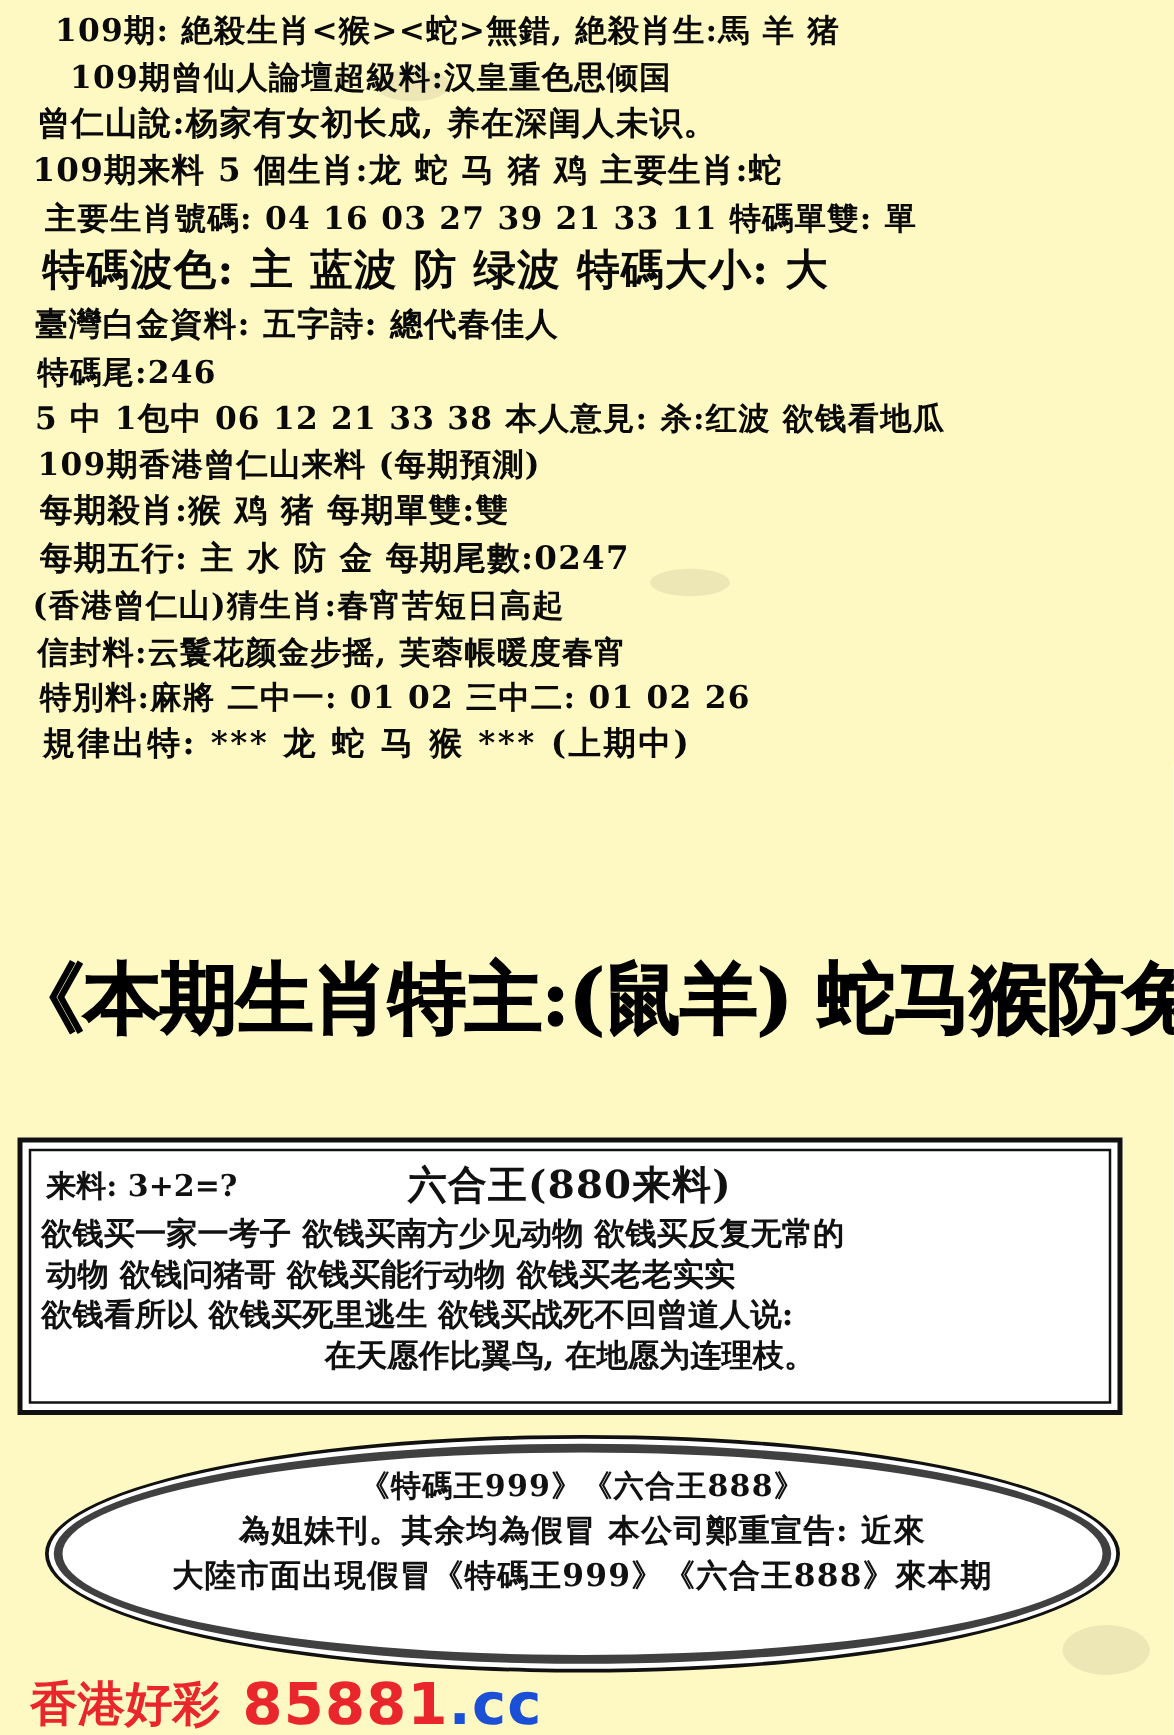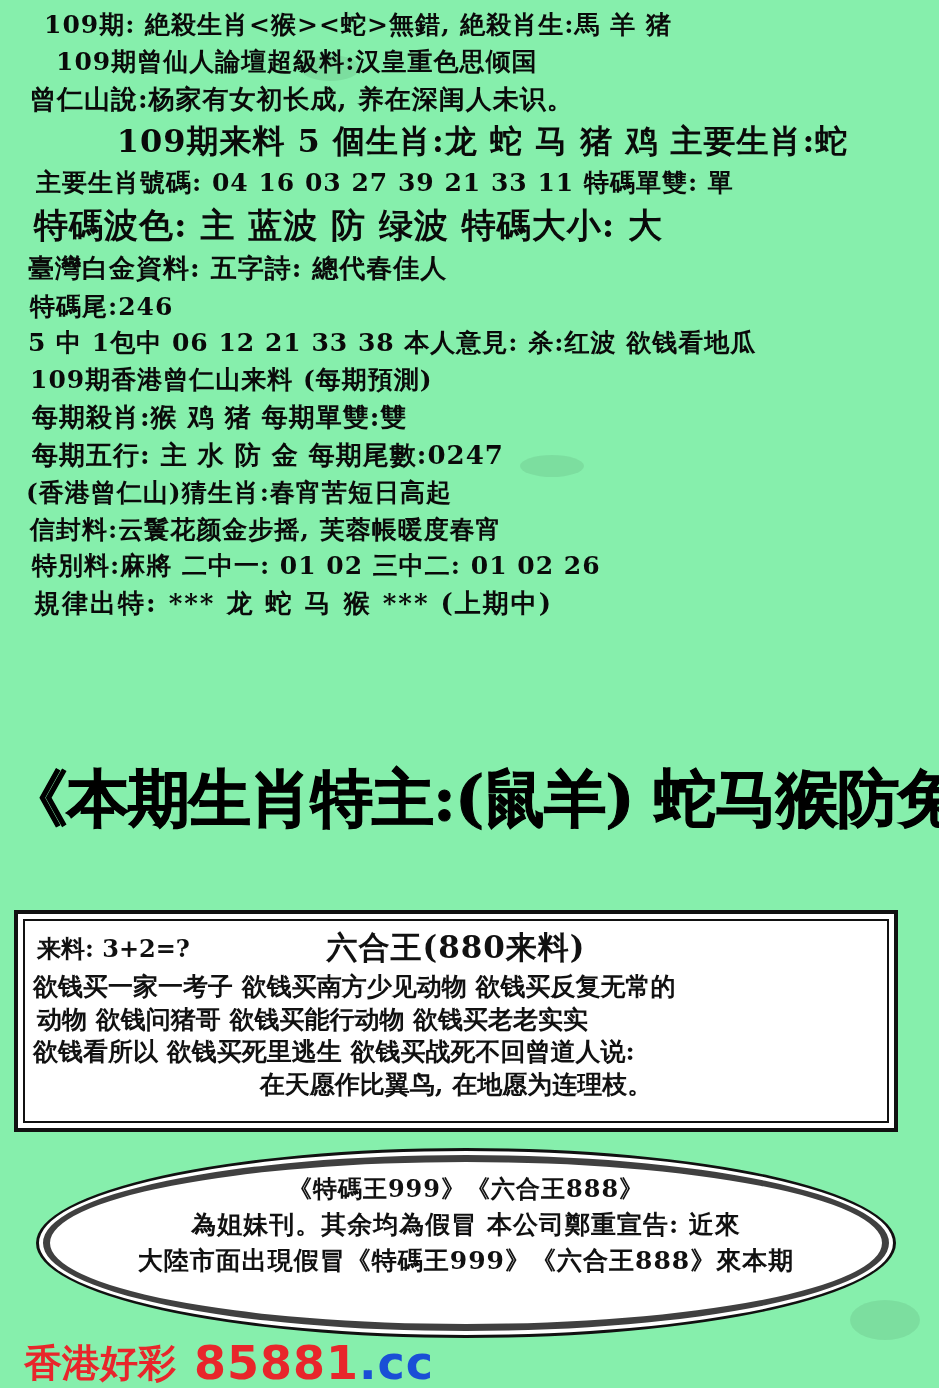--- a/index.html
+++ b/index.html
@@ -11,42 +11,42 @@
     width: 939px;
     height: 1388px;
     position: relative;
     overflow: hidden;
     font-family: "DejaVu Sans", sans-serif;
     color: #111;
   }
   .page {
     position: absolute;
     inset: 0;
-    background: #86efac;
+    background: #fef9c3;
   }
   
   .lines {
     position: absolute;
     top: 8px;
     left: 0;
     width: 939px;
   }
   .line {
     font-family: "DejaVu Serif", serif;
     font-weight: 700;
     color: #0a0a0a;
     letter-spacing: 1px;
     white-space: nowrap;
     margin: 0 0 3px 0;
     line-height: 1.35;
   }
   .l0  { font-size: 25px; padding-left: 44px; }
   .l1  { font-size: 25px; padding-left: 56px; }
   .l2  { font-size: 26px; padding-left: 30px; }
-  .l3  { font-size: 32px; padding-left: 26px; text-align: center; }
+  .l3  { font-size: 26px; padding-left: 26px; }
   .l4  { font-size: 25px; padding-left: 36px; }
   .l5  { font-size: 34px; padding-left: 34px; }
   .l6  { font-size: 26px; padding-left: 28px; }
   .l7  { font-size: 25px; padding-left: 30px; }
   .l8  { font-size: 25px; padding-left: 28px; }
   .l9  { font-size: 25px; padding-left: 30px; }
   .l10 { font-size: 26px; padding-left: 32px; }
   .l11 { font-size: 26px; padding-left: 32px; }
   .l12 { font-size: 26px; padding-left: 32px; }
   .l13 { font-size: 25px; padding-left: 26px; }

